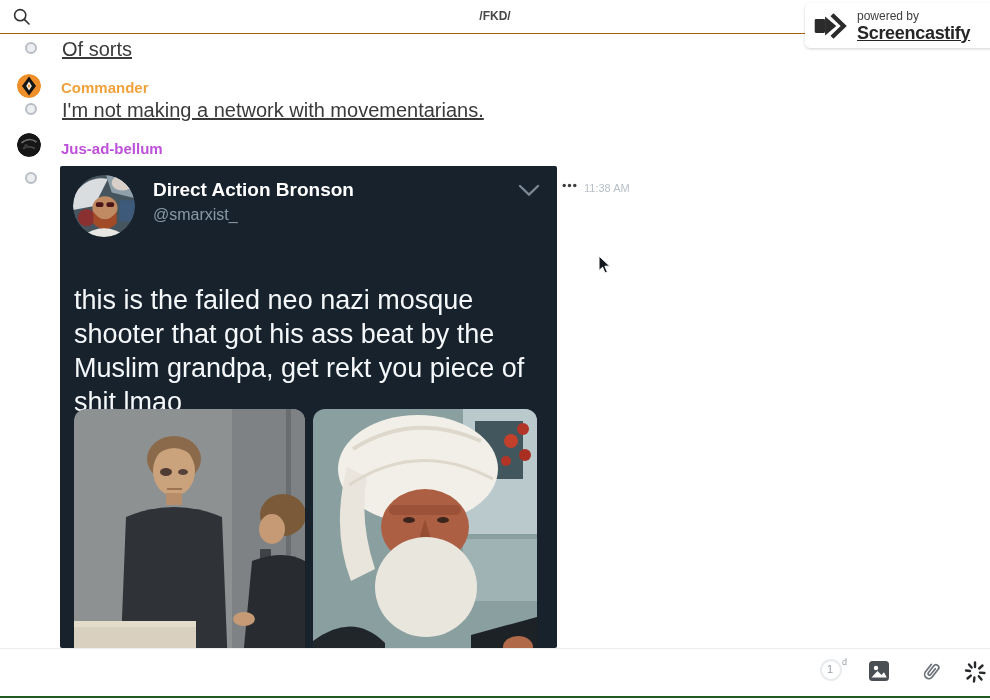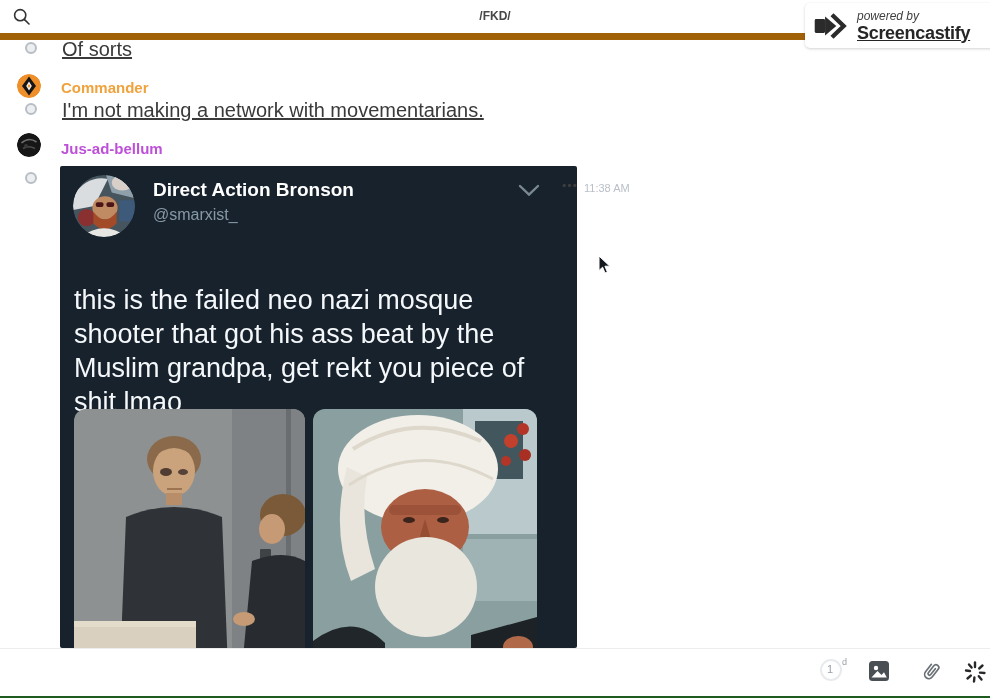--- a/index.html
+++ b/index.html
@@ -2,45 +2,45 @@
 <html><head>
 <meta charset="utf-8">
 <style>
   html,body{margin:0;padding:0;}
   body{width:990px;height:700px;overflow:hidden;background:#fff;
        font-family:"Liberation Sans",sans-serif;position:relative;}
   .app{position:absolute;inset:0;background:#fff;}
 
   
   .header{position:absolute;left:0;top:0;width:990px;height:33px;background:#fff;
-          border-bottom:7px solid #a16207;z-index:4;}
+          border-bottom:1px solid #a16207;z-index:4;}
   .search-btn{position:absolute;left:12px;top:7px;width:20px;height:20px;cursor:pointer;}
   .channel-title{position:absolute;left:0;right:0;top:9px;text-align:center;
                  font-size:12px;font-weight:600;color:#484848;}
   .phone-btn{position:absolute;left:937px;top:6px;width:20px;height:20px;z-index:7;}
   .info-btn{position:absolute;left:971px;top:3px;width:24px;height:24px;z-index:7;}
 
   
   .watermark{position:absolute;left:805px;top:3px;width:200px;height:45px;background:#fff;
              border-radius:5px;box-shadow:0 1px 3px rgba(0,0,0,.18);z-index:6;
              display:flex;align-items:center;padding-left:8px;box-sizing:border-box;}
   .wm-text{margin-left:6px;line-height:1;}
-  .wm-powered{font-size:12px;color:#3f3f3f;font-style:italic;}
+  .wm-powered{font-size:12px;color:#3f3f3f;}
   .wm-brand{font-size:18px;font-weight:bold;color:#262626;letter-spacing:-.3px;margin-top:2px;text-decoration:underline;}
 
   
   .msg-text{position:absolute;font-size:20px;color:#3a3a3a;text-decoration:underline;}
   .bullet{position:absolute;width:8px;height:8px;border-radius:50%;
           border:2px solid #b8bec5;background:#eceef0;}
   .avatar{position:absolute;width:24px;height:24px;border-radius:50%;overflow:hidden;cursor:pointer;}
   .username{position:absolute;font-size:15px;font-weight:bold;cursor:pointer;}
 
   
   .tweet{position:absolute;left:60px;top:166px;width:497px;height:482px;background:#17222d;
-         border-radius:2px;overflow:hidden;cursor:pointer;padding-left:20px;}
+         border-radius:2px;overflow:hidden;cursor:pointer;}
   .tweet-avatar{position:absolute;left:13px;top:9px;width:62px;height:62px;border-radius:50%;overflow:hidden;}
   .tweet-name{position:absolute;left:93px;top:13px;font-size:19px;font-weight:bold;color:#fff;}
   .tweet-handle{position:absolute;left:93px;top:40px;font-size:16px;color:#8899a6;}
   .tweet-chevron{position:absolute;left:458px;top:17px;cursor:pointer;}
   .tweet-body{position:absolute;left:14px;top:84px;width:474px;font-size:27px;line-height:34px;
               color:#f5f8fa;margin-top:33px;}
   .photo{position:absolute;top:243px;border-radius:12px;overflow:hidden;}
   .photo.left{left:14px;width:231px;height:260px;}
   .photo.right{left:253px;width:224px;height:260px;}
 

